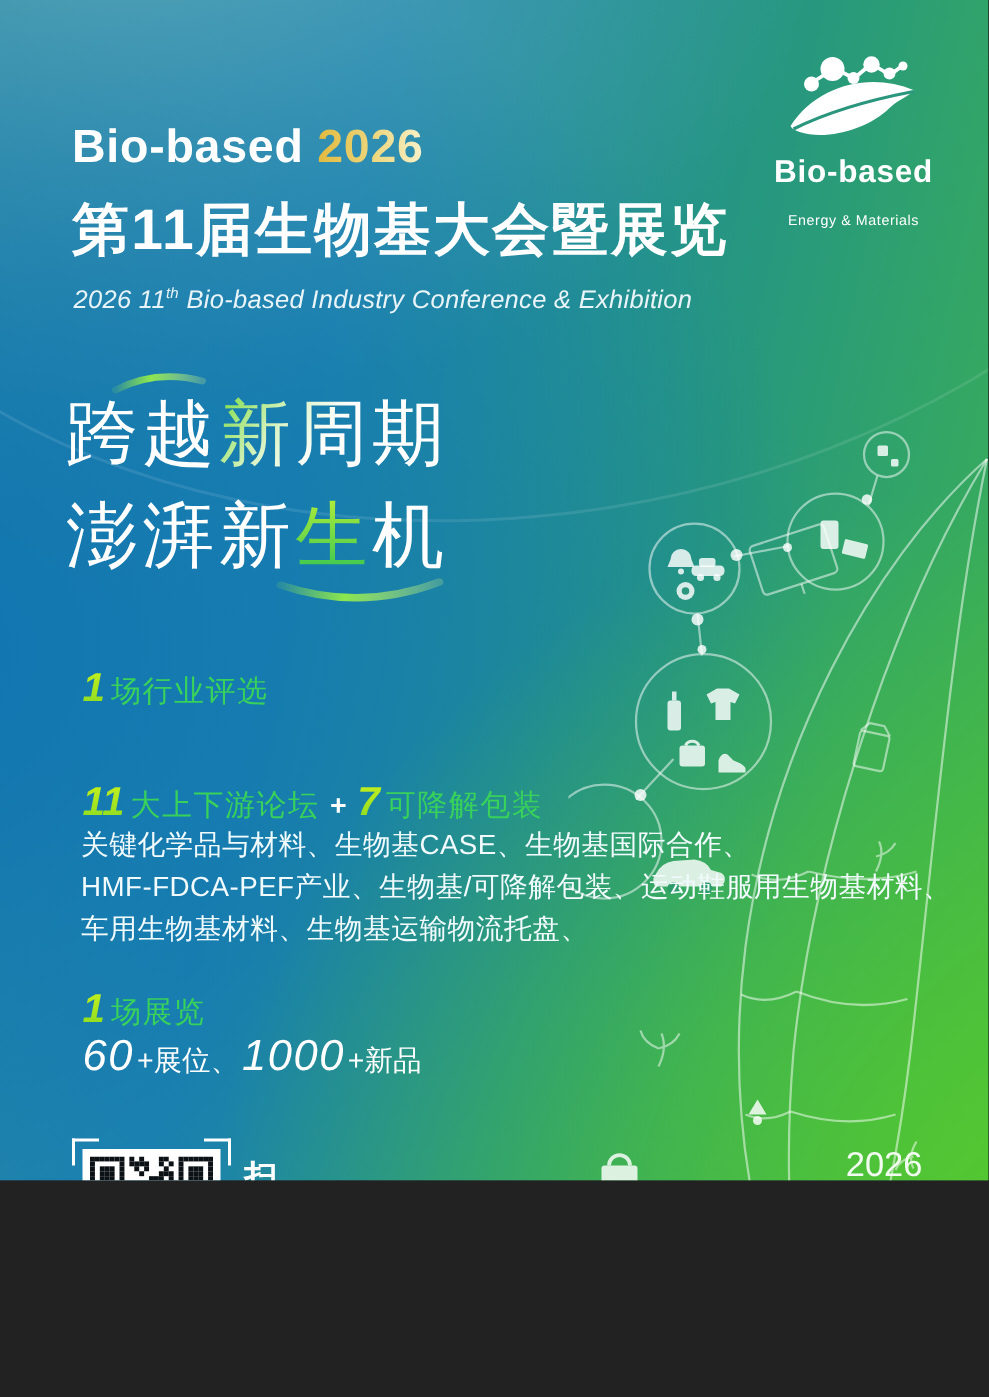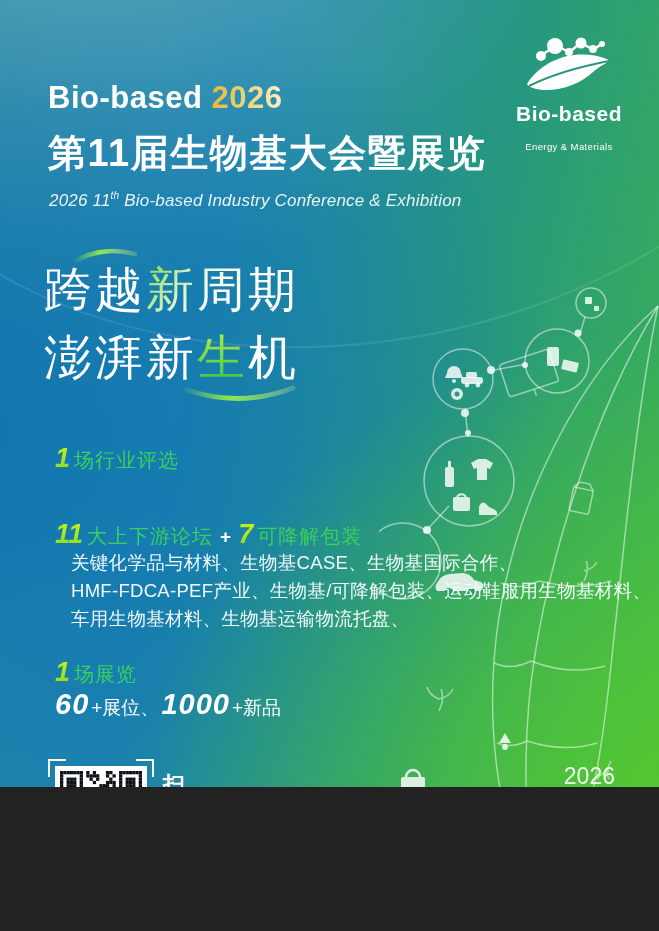--- a/index.html
+++ b/index.html
@@ -40,24 +40,24 @@
   
   .sec-head{position:absolute;display:flex;align-items:baseline;}
   .sec-num{font-size:27px;font-weight:800;font-style:italic;padding-right:4px;
     background:linear-gradient(180deg,#ccf31d 0%,#86d922 100%);
     -webkit-background-clip:text;background-clip:text;color:transparent;}
   .sec-label{font-size:20px;font-weight:400;color:#37d15b;letter-spacing:1px;}
   .sec-plus{font-size:19px;font-weight:700;color:#fff;padding:0 7px;}
   .award-head{left:55px;top:443px;}
   .award-detail{left:55px;top:476px;font-size:19px;color:#f1fafc;letter-spacing:.5px;}
   .forums-head{left:55px;top:519px;}
-  .topics{left:71px;top:549px;font-size:18.5px;line-height:28px;color:#f1fafc;letter-spacing:.3px;}
+  .topics{left:54px;top:549px;font-size:18.5px;line-height:28px;color:#f1fafc;letter-spacing:.3px;}
   .expo-head{left:55px;top:657px;}
   .expo-stats{left:55px;top:688px;display:flex;align-items:baseline;color:#fff;}
-  .stat-num{font-size:29px;font-weight:700;font-style:italic;letter-spacing:1px;}
+  .stat-num{font-size:29px;font-weight:400;font-style:italic;letter-spacing:1px;}
   .stat-suffix{font-size:19px;font-weight:500;padding:0 2px;}
 
   
   .qr-wrap{position:absolute;left:48px;top:759px;width:106px;height:106px;}
   .qr-box{position:absolute;left:7px;top:7px;width:92px;height:92px;background:#fff;
     display:flex;align-items:center;justify-content:center;}
   .corner{position:absolute;width:16px;height:16px;border:0 solid #fff;}
   .c-tl{left:0;top:0;border-left-width:2.5px;border-top-width:2.5px;}
   .c-tr{right:0;top:0;border-right-width:2.5px;border-top-width:2.5px;}
   .c-bl{left:0;bottom:0;border-left-width:2.5px;border-bottom-width:2.5px;}

